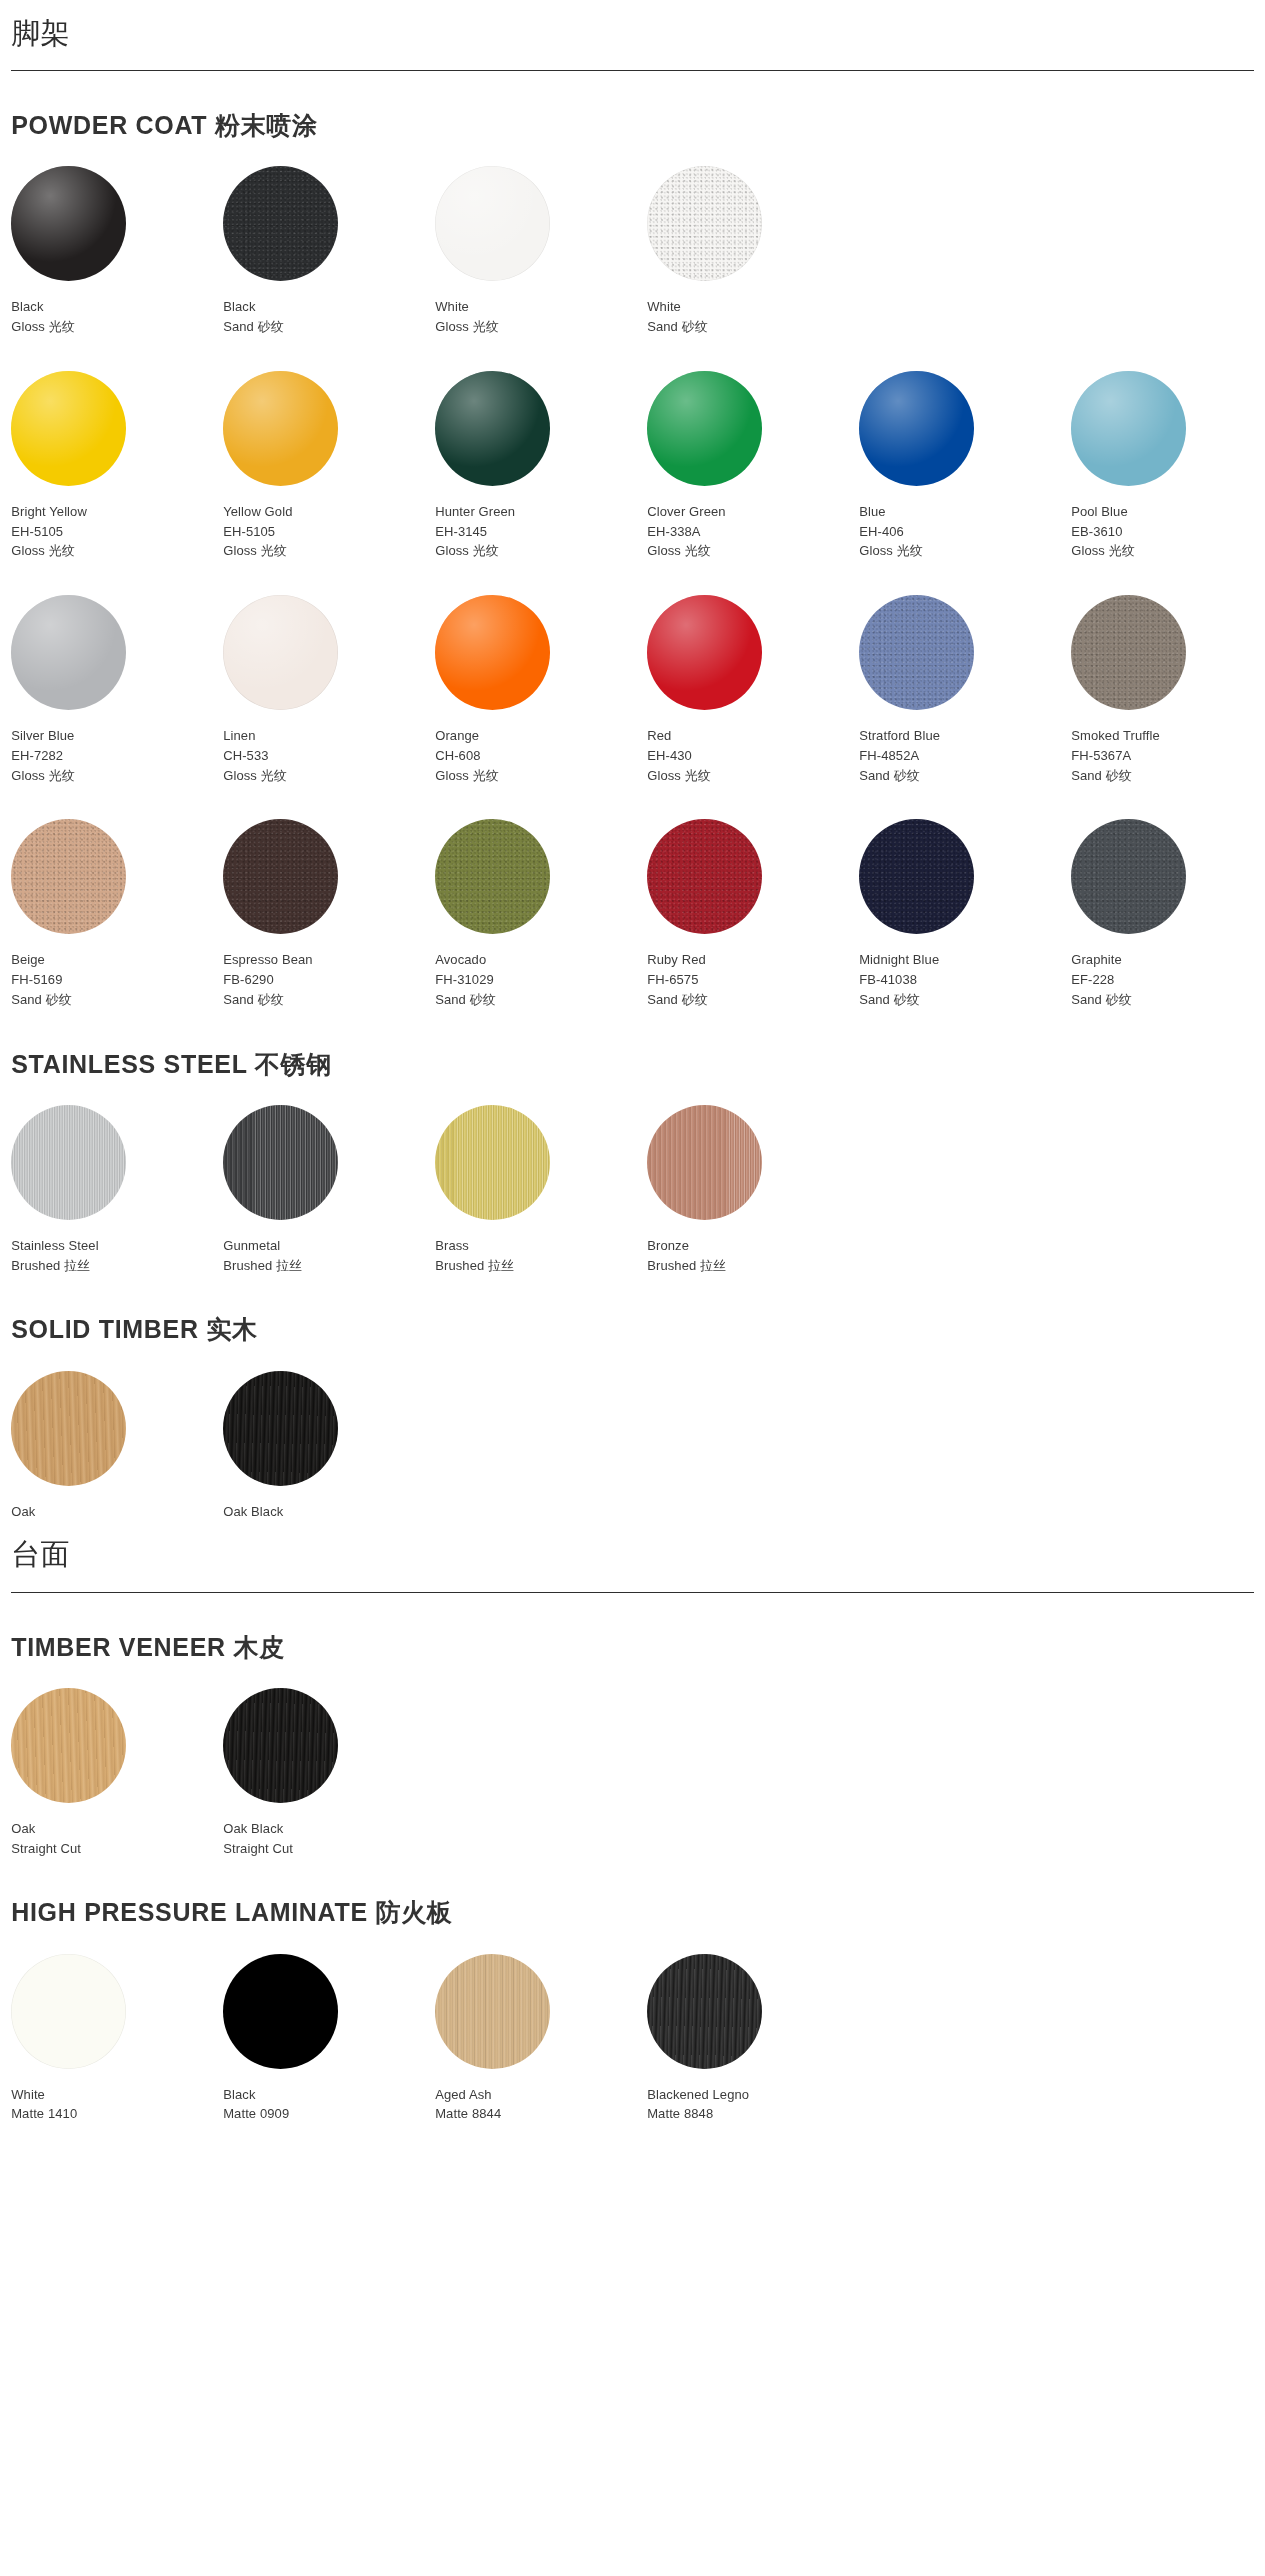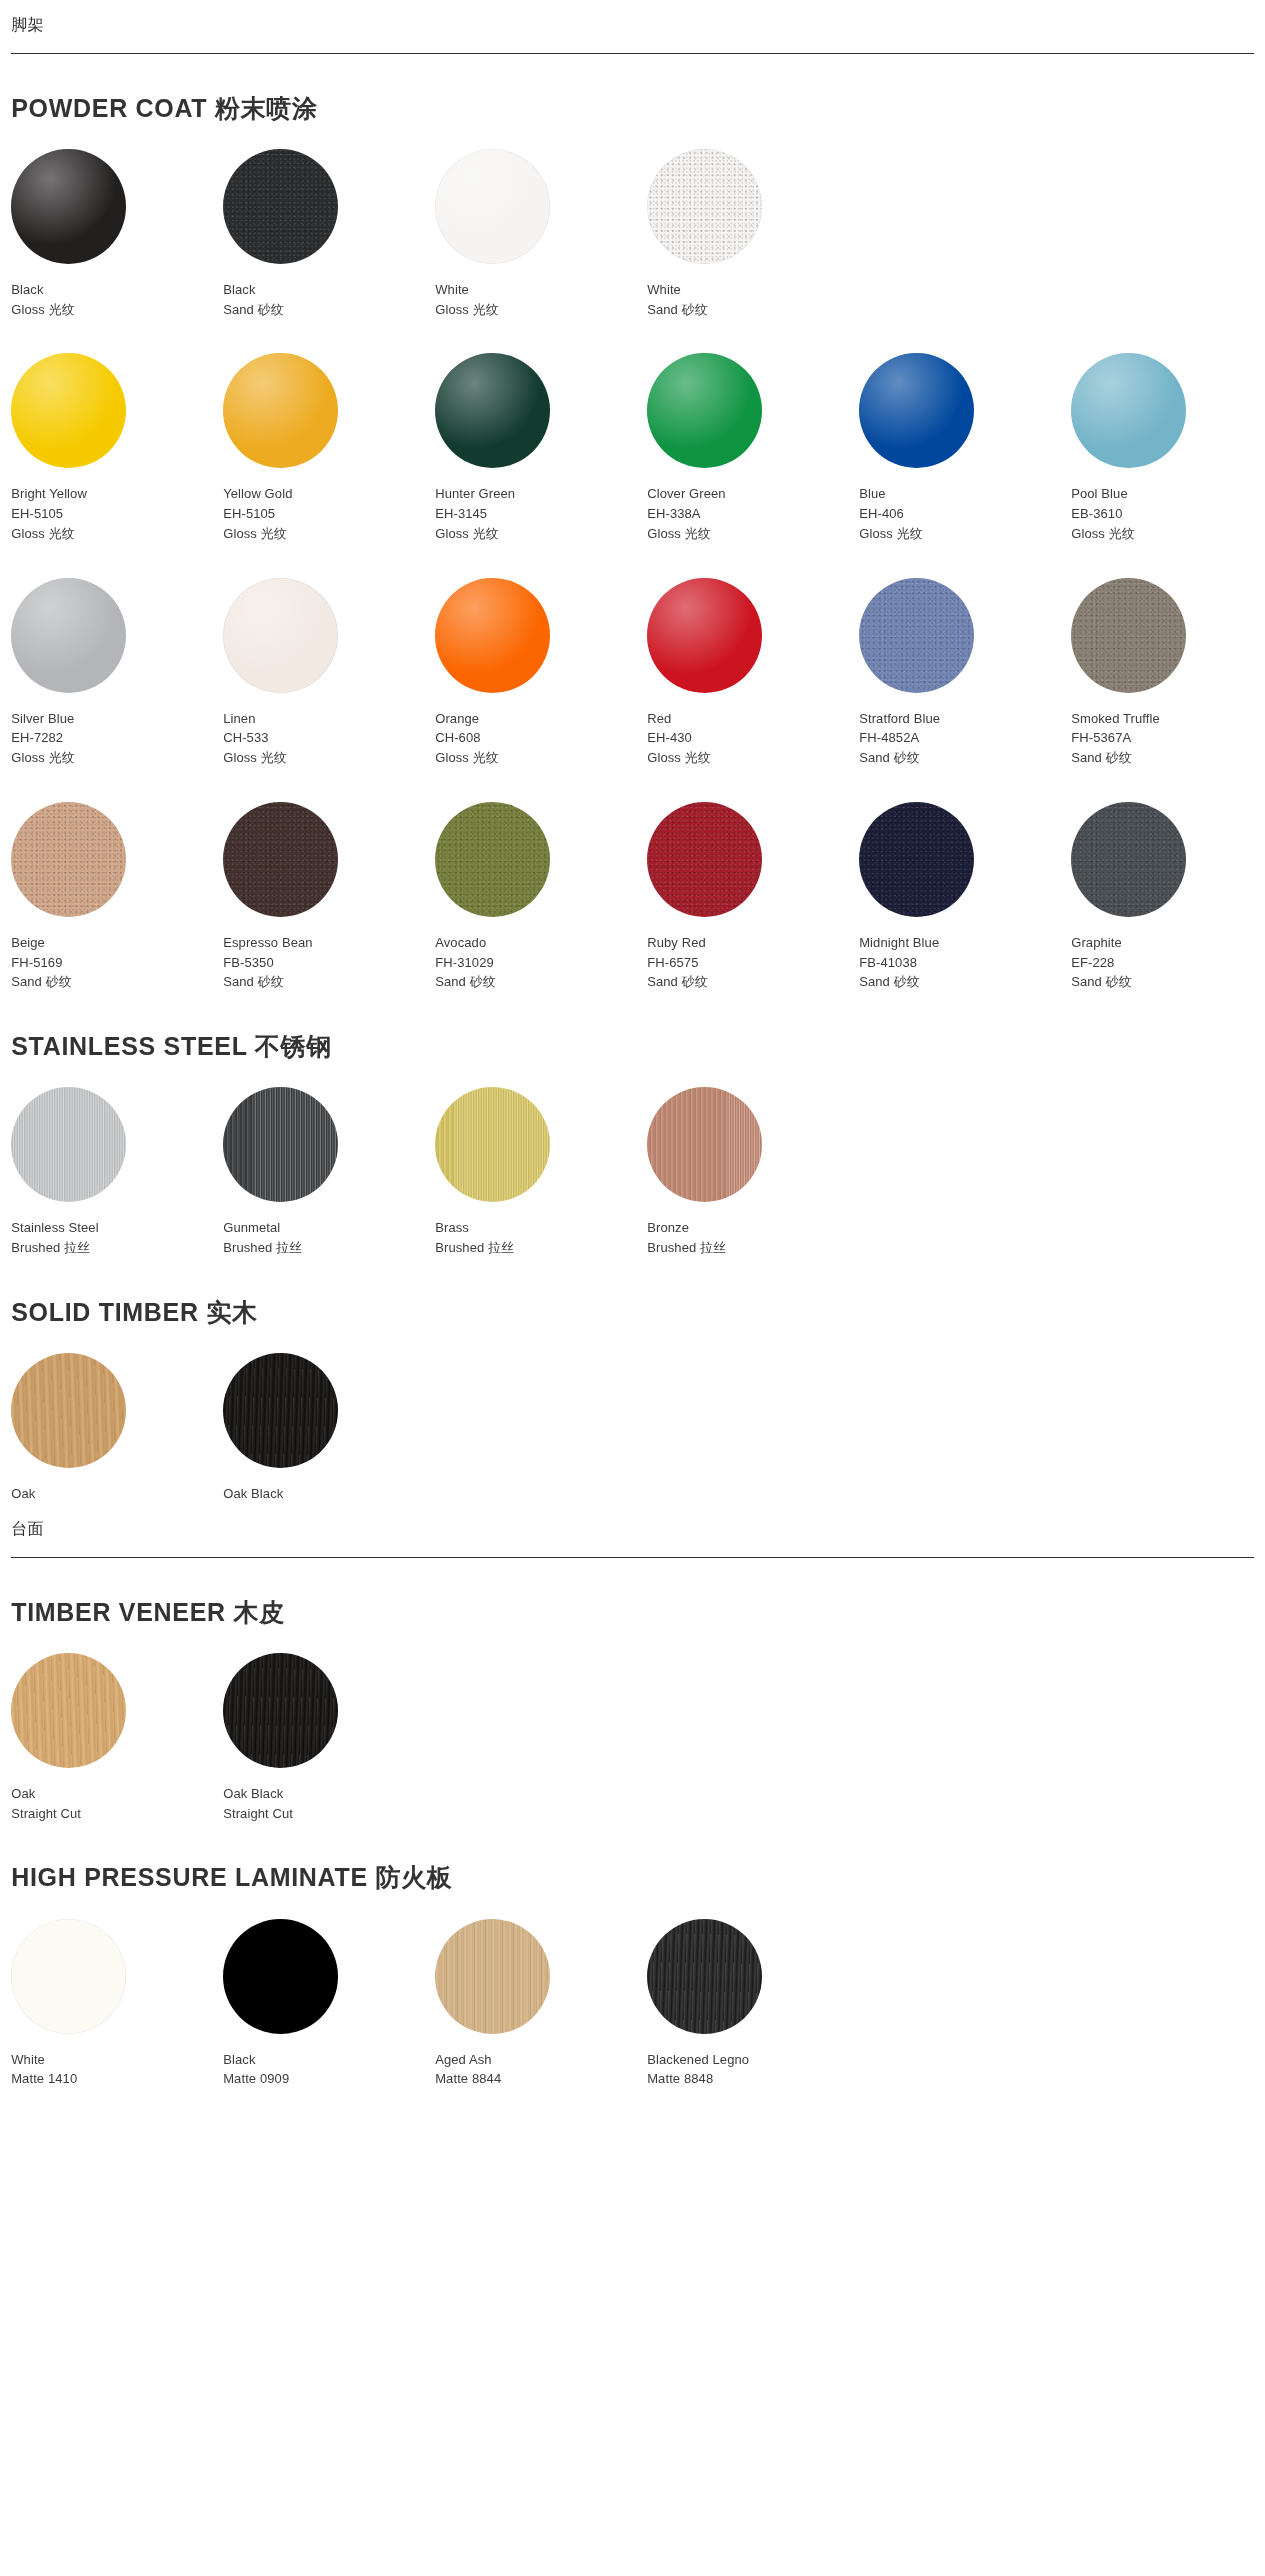--- a/index.html
+++ b/index.html
@@ -18,21 +18,21 @@
     width: 1265px;
     box-sizing: border-box;
     padding: 0 11.2px;
   }
 
   
   .group {
     padding-top: 13.7px;
   }
   .group-title {
-    font-size: 16px;
+    font-size: 29px;
     font-weight: 400;
     letter-spacing: 0.3px;
     color: #2e2e2e;
     margin: 0;
     padding: 0 0 3.7px 0;
     line-height: 1.35;
   }
   .group-rule {
     border: 0;
     border-top: 1.2px solid #2e2e2e;
@@ -322,21 +322,21 @@
                 <div class="swatch-code">FH-5169</div>
                 <div class="swatch-finish">Sand 砂纹</div>
               </div>
             </div>
             <div class="swatch-cell">
               <div class="swatch-disc" style="background: rgb(68, 50, 47);">
                 <div class="tex tex-sand"></div>
               </div>
               <div class="swatch-labels">
                 <div class="swatch-name">Espresso Bean</div>
-                <div class="swatch-code">FB-5350</div>
+                <div class="swatch-code">FB-6290</div>
                 <div class="swatch-finish">Sand 砂纹</div>
               </div>
             </div>
             <div class="swatch-cell">
               <div class="swatch-disc" style="background: rgb(120, 129, 63);">
                 <div class="tex tex-sand"></div>
               </div>
               <div class="swatch-labels">
                 <div class="swatch-name">Avocado</div>
                 <div class="swatch-code">FH-31029</div>

